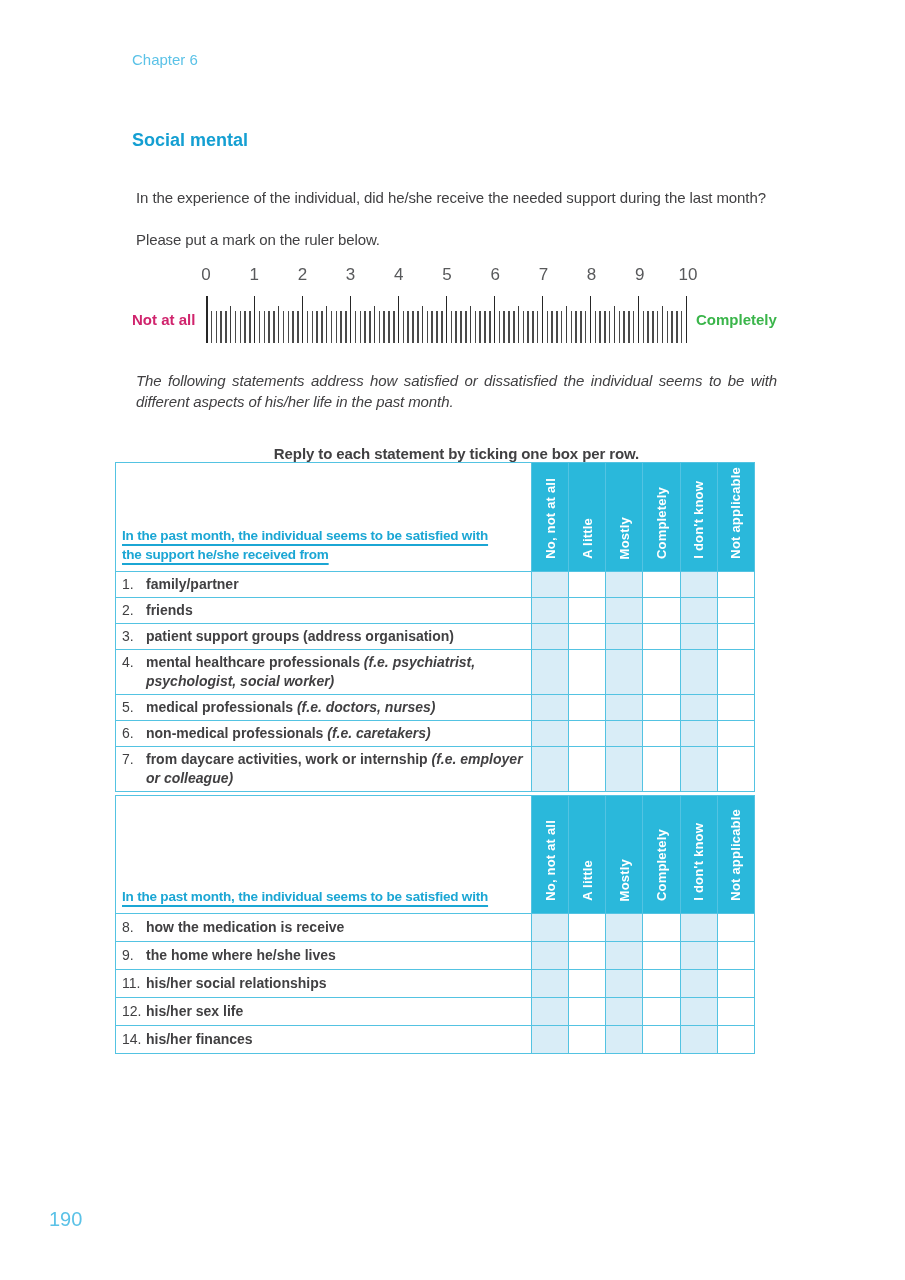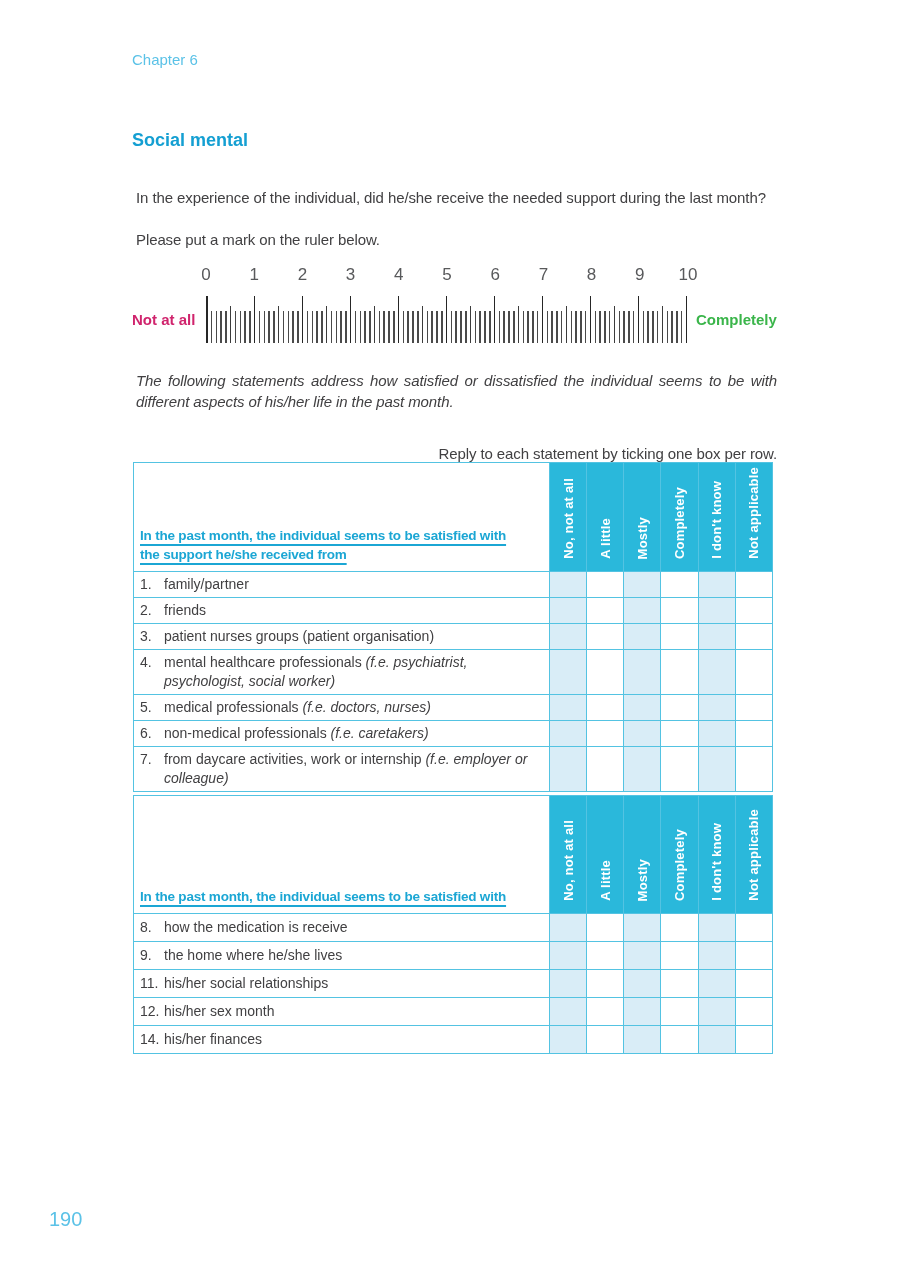--- a/index.html
+++ b/index.html
@@ -22,54 +22,54 @@
     font-family:"Liberation Sans",sans-serif;color:var(--c-text);
     overflow:hidden;margin:0 auto;
   }
   .abs{position:absolute;}
   .chapter{left:132px;top:51px;font-size:15px;color:var(--c-chapter);}
   .section-title{left:132px;top:130px;font-size:18px;font-weight:bold;color:var(--c-title);}
   .para{left:136px;width:641px;font-size:15px;line-height:21px;text-align:justify;letter-spacing:-0.1px;}
   .para1{top:187px;}
   .para2{top:229px;text-align:left;}
   .para3{top:370px;font-style:italic;}
-  .para4{top:443px;text-align:right;}
+  .para4{top:443px;text-align:center;font-weight:bold;}
 
   
   .ruler-numbers{left:206px;top:265px;width:482px;height:24px;}
   .rnum{position:absolute;transform:translateX(-50%);font-size:17px;color:var(--c-ruler-num);}
   .ruler-comb{left:206px;top:296px;width:482px;height:47px;display:flex;justify-content:space-between;align-items:flex-end;}
   .tick{width:1.5px;background:var(--c-tick);}
   .tick.minor{height:32px;}
   .tick.half{height:37px;background:#3c3c3c;}
   .tick.major{height:47px;background:var(--c-tick-major);}
   .label-min{left:132px;top:311px;font-size:15px;font-weight:bold;color:var(--c-magenta);}
   .label-max{left:696px;top:311px;font-size:15px;font-weight:bold;color:var(--c-green);}
 
   
-  .tables{left:133px;top:462px;width:528px;}
+  .tables{left:115px;top:462px;width:528px;}
   table.qtable{border-collapse:collapse;table-layout:fixed;width:640px;margin-bottom:3px;}
   table.qtable td{border:1px solid var(--c-border);}
   col.c-stmt{width:416px;}
   td.stmt-head{background:#fff;vertical-align:bottom;padding:4px 6px 7px 6px;overflow:hidden;}
   .stmt-title-line{display:block;font-weight:bold;font-size:13.5px;line-height:19px;letter-spacing:-0.2px;
     color:var(--c-table-title);text-decoration:underline;text-underline-offset:4px;
     text-decoration-thickness:1.5px;white-space:nowrap;}
   td.col-head{background:var(--c-header-bg);border:2px solid #ffffff;border-bottom:1px solid var(--c-border);
     vertical-align:bottom;text-align:center;padding-bottom:8px;overflow:hidden;}
   .vtext{display:inline-block;writing-mode:vertical-rl;transform:rotate(180deg);white-space:nowrap;
     color:#ffffff;font-weight:bold;font-size:13px;letter-spacing:0.2px;}
   tr.head1{height:109px;}
   tr.head2{height:118px;}
   tr.s1-row{height:25px;}
   tr.s2-row{height:28px;}
   td.stmt{padding:3px 8px 3px 6px;vertical-align:middle;background:#fff;}
   .stmt-flex{display:flex;font-size:14px;line-height:19px;}
   .stmt-num{flex:0 0 24px;}
-  .stmt-txt{flex:1;}
+  .stmt-txt{flex:1;font-weight:bold;}
   .stmt-txt em{font-style:italic;}
   td.tick-box{background:#ffffff;}
   td.tick-box.alt{background:var(--c-cell-alt);}
 
   .page-number{left:49px;top:1208px;font-size:20px;color:var(--c-chapter);}
 </style>
 </head>
 <body>
 
 <div class="page">
@@ -252,21 +252,21 @@
             <td class="tick-box"></td>
             <td class="tick-box alt"></td>
             <td class="tick-box"></td>
             <td class="tick-box alt"></td>
             <td class="tick-box"></td>
           </tr>
           <tr class="s1-row">
             <td class="stmt">
               <div class="stmt-flex">
                 <span class="stmt-num">3.</span>
-                <div class="stmt-txt">patient nurses groups (patient organisation)</div>
+                <div class="stmt-txt">patient support groups (address organisation)</div>
               </div>
             </td>
             <td class="tick-box alt"></td>
             <td class="tick-box"></td>
             <td class="tick-box alt"></td>
             <td class="tick-box"></td>
             <td class="tick-box alt"></td>
             <td class="tick-box"></td>
           </tr>
           <tr class="s1-row">
@@ -388,21 +388,21 @@
             <td class="tick-box"></td>
             <td class="tick-box alt"></td>
             <td class="tick-box"></td>
             <td class="tick-box alt"></td>
             <td class="tick-box"></td>
           </tr>
           <tr class="s2-row">
             <td class="stmt">
               <div class="stmt-flex">
                 <span class="stmt-num">12.</span>
-                <div class="stmt-txt">his/her sex month</div>
+                <div class="stmt-txt">his/her sex life</div>
               </div>
             </td>
             <td class="tick-box alt"></td>
             <td class="tick-box"></td>
             <td class="tick-box alt"></td>
             <td class="tick-box"></td>
             <td class="tick-box alt"></td>
             <td class="tick-box"></td>
           </tr>
           <tr class="s2-row">

